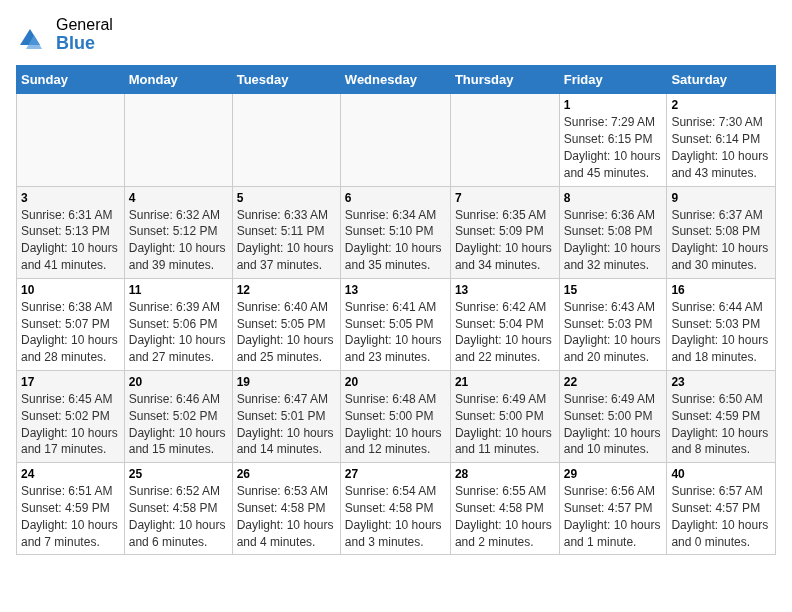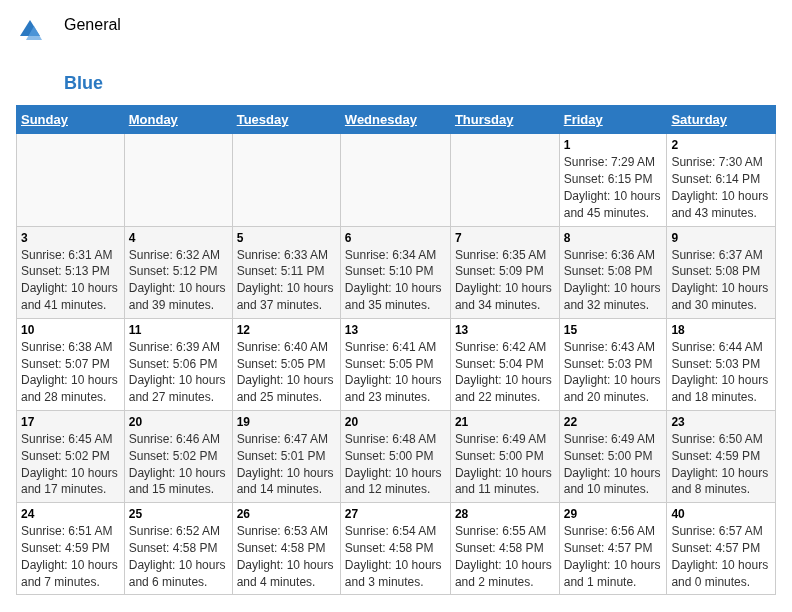--- a/index.html
+++ b/index.html
@@ -11,33 +11,32 @@
       padding: 16px;
     }
     .header {
       display: flex;
       justify-content: space-between;
       align-items: flex-start;
       margin-bottom: 12px;
     }
     .logo {
       display: flex;
-      align-items: flex-start;
-      gap: 20px;
+      align-items: flex-end;
+      gap: 12px;
     }
     .logo-text {
       display: flex;
       flex-direction: column;
       line-height: 1.1;
     }
     .logo-blue {
       font-size: 18px;
       font-weight: bold;
       color: #2b79c2;
-      margin-top: 40px;
     }
     .logo-icon {
       width: 28px;
       height: 28px;
     }
     .title-block {
       text-align: right;
     }
     .month-title {
       font-size: 32px;
@@ -54,21 +53,20 @@
     }
     thead tr {
       background: #2b79c2;
     }
     thead th {
       color: #fff;
       font-size: 13px;
       padding: 6px 4px;
       text-align: left;
       border: 1px solid #2b79c2;
-      text-decoration: underline;
     }
     tbody td {
       border: 1px solid #ccc;
       vertical-align: top;
       padding: 4px 4px;
       font-size: 10.5px;
       width: 113px;
       min-height: 80px;
       background: #fff;
     }
@@ -183,21 +181,21 @@
         </td>
         <td>
           <span class="day-num">13</span>
           <div class="day-info">Sunrise: 6:42 AM<br>Sunset: 5:04 PM<br>Daylight: 10 hours and 22 minutes.</div>
         </td>
         <td>
           <span class="day-num">15</span>
           <div class="day-info">Sunrise: 6:43 AM<br>Sunset: 5:03 PM<br>Daylight: 10 hours and 20 minutes.</div>
         </td>
         <td>
-          <span class="day-num">18</span>
+          <span class="day-num">16</span>
           <div class="day-info">Sunrise: 6:44 AM<br>Sunset: 5:03 PM<br>Daylight: 10 hours and 18 minutes.</div>
         </td>
       </tr>
       <tr>
         <td>
           <span class="day-num">17</span>
           <div class="day-info">Sunrise: 6:45 AM<br>Sunset: 5:02 PM<br>Daylight: 10 hours and 17 minutes.</div>
         </td>
         <td>
           <span class="day-num">20</span>

